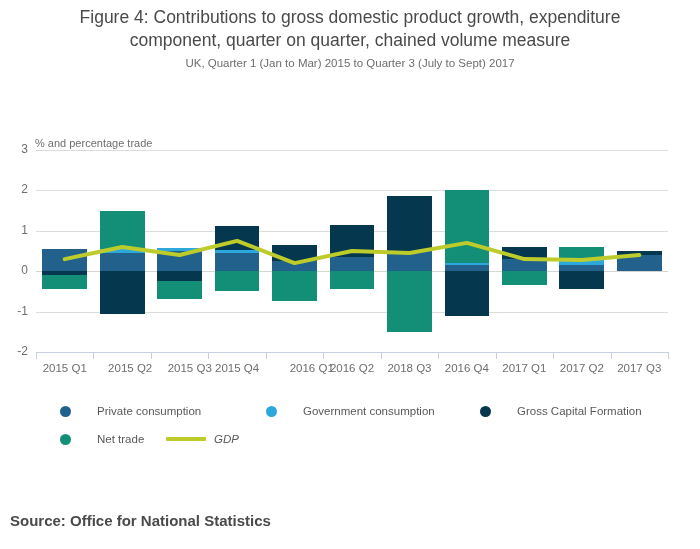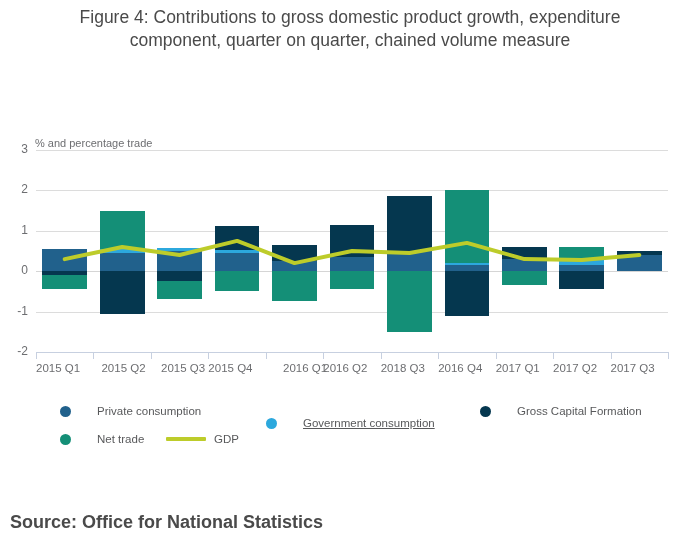--- a/index.html
+++ b/index.html
@@ -43,42 +43,43 @@
 
   svg.gdpline{position:absolute;left:0;top:0;width:632px;height:202px;overflow:visible;}
 
   
   .xaxis{
     position:absolute;left:36px;top:222px;width:632px;height:1px;background:#c7d0e0;
   }
   .xtickmark{position:absolute;top:222px;width:1px;height:7px;background:#c7d0e0;}
   .xlabels{position:absolute;left:36px;top:232px;width:632px;height:20px;}
   .xlabel{
-    position:absolute;top:0;text-align:left;font-size:11.5px;color:#6d6e71;
+    position:absolute;top:0;text-align:center;font-size:11.5px;color:#6d6e71;
   }
 
   
   .legend{position:absolute;left:60px;top:405px;width:610px;height:60px;}
   .lg-item{position:absolute;display:flex;align-items:center;}
   .dot{width:11px;height:11px;border-radius:50%;display:inline-block;}
   .lineswatch{width:40px;height:4px;display:inline-block;border-radius:1px;}
   .lg-label{margin-left:26px;font-size:11.5px;color:#58595b;white-space:nowrap;}
   .lg-label.line{margin-left:8px;}
 
   .source{
-    position:absolute;left:10px;top:512px;font-size:18px;
+    position:absolute;left:10px;top:512px;font-size:15px;
     font-weight:bold;color:#4a4a4a;
   }
 </style>
 </head>
 <body>
 
 <div class="fig">
 
   <div class="title">Figure 4: Contributions to gross domestic product growth, expenditure component, quarter on quarter, chained volume measure</div>
+  <div class="subtitle">UK, Quarter 1 (Jan to Mar) 2015 to Quarter 3 (July to Sept) 2017</div>
 
   <div class="plot-wrap">
     <div class="axis-unit">% and percentage trade</div>
     <div id="yticks">
         <div class="ytick" style="top: 12px;">3</div>
         <div class="ytick" style="top: 52.4px;">2</div>
         <div class="ytick" style="top: 92.8px;">1</div>
         <div class="ytick" style="top: 133.2px;">0</div>
         <div class="ytick" style="top: 173.6px;">-1</div>
         <div class="ytick" style="top: 214px;">-2</div>
@@ -185,32 +186,32 @@
         <div class="xlabel" style="left: 517.091px; width: 57.4545px;">2017 Q2</div>
         <div class="xlabel" style="left: 574.545px; width: 57.4545px;">2017 Q3</div>
       </div>
   </div>
 
   <div class="legend" id="legend">
       <div class="lg-item" style="left: 0px; top: 0px;">
         <span class="dot" style="background: rgb(33, 97, 140);"></span>
         <span class="lg-label">Private consumption</span>
       </div>
-      <div class="lg-item" style="left: 206px; top: 12px; text-decoration: underline;">
+      <div class="lg-item" style="left: 206px; top: 0px;">
         <span class="dot" style="background: rgb(44, 168, 221);"></span>
         <span class="lg-label">Government consumption</span>
       </div>
       <div class="lg-item" style="left: 420px; top: 0px;">
         <span class="dot" style="background: rgb(5, 55, 79);"></span>
         <span class="lg-label">Gross Capital Formation</span>
       </div>
       <div class="lg-item" style="left: 0px; top: 28px;">
         <span class="dot" style="background: rgb(20, 143, 119);"></span>
         <span class="lg-label">Net trade</span>
       </div>
-      <div class="lg-item" style="left: 106px; top: 28px;">
+      <div class="lg-item" style="left: 106px; top: 28px; font-style: italic;">
         <span class="lineswatch" style="background: rgb(189, 204, 42);"></span>
         <span class="lg-label line">GDP</span>
       </div>
     </div>
 
   <div class="source">Source: Office for National Statistics</div>
 </div>
 
 </body></html>

